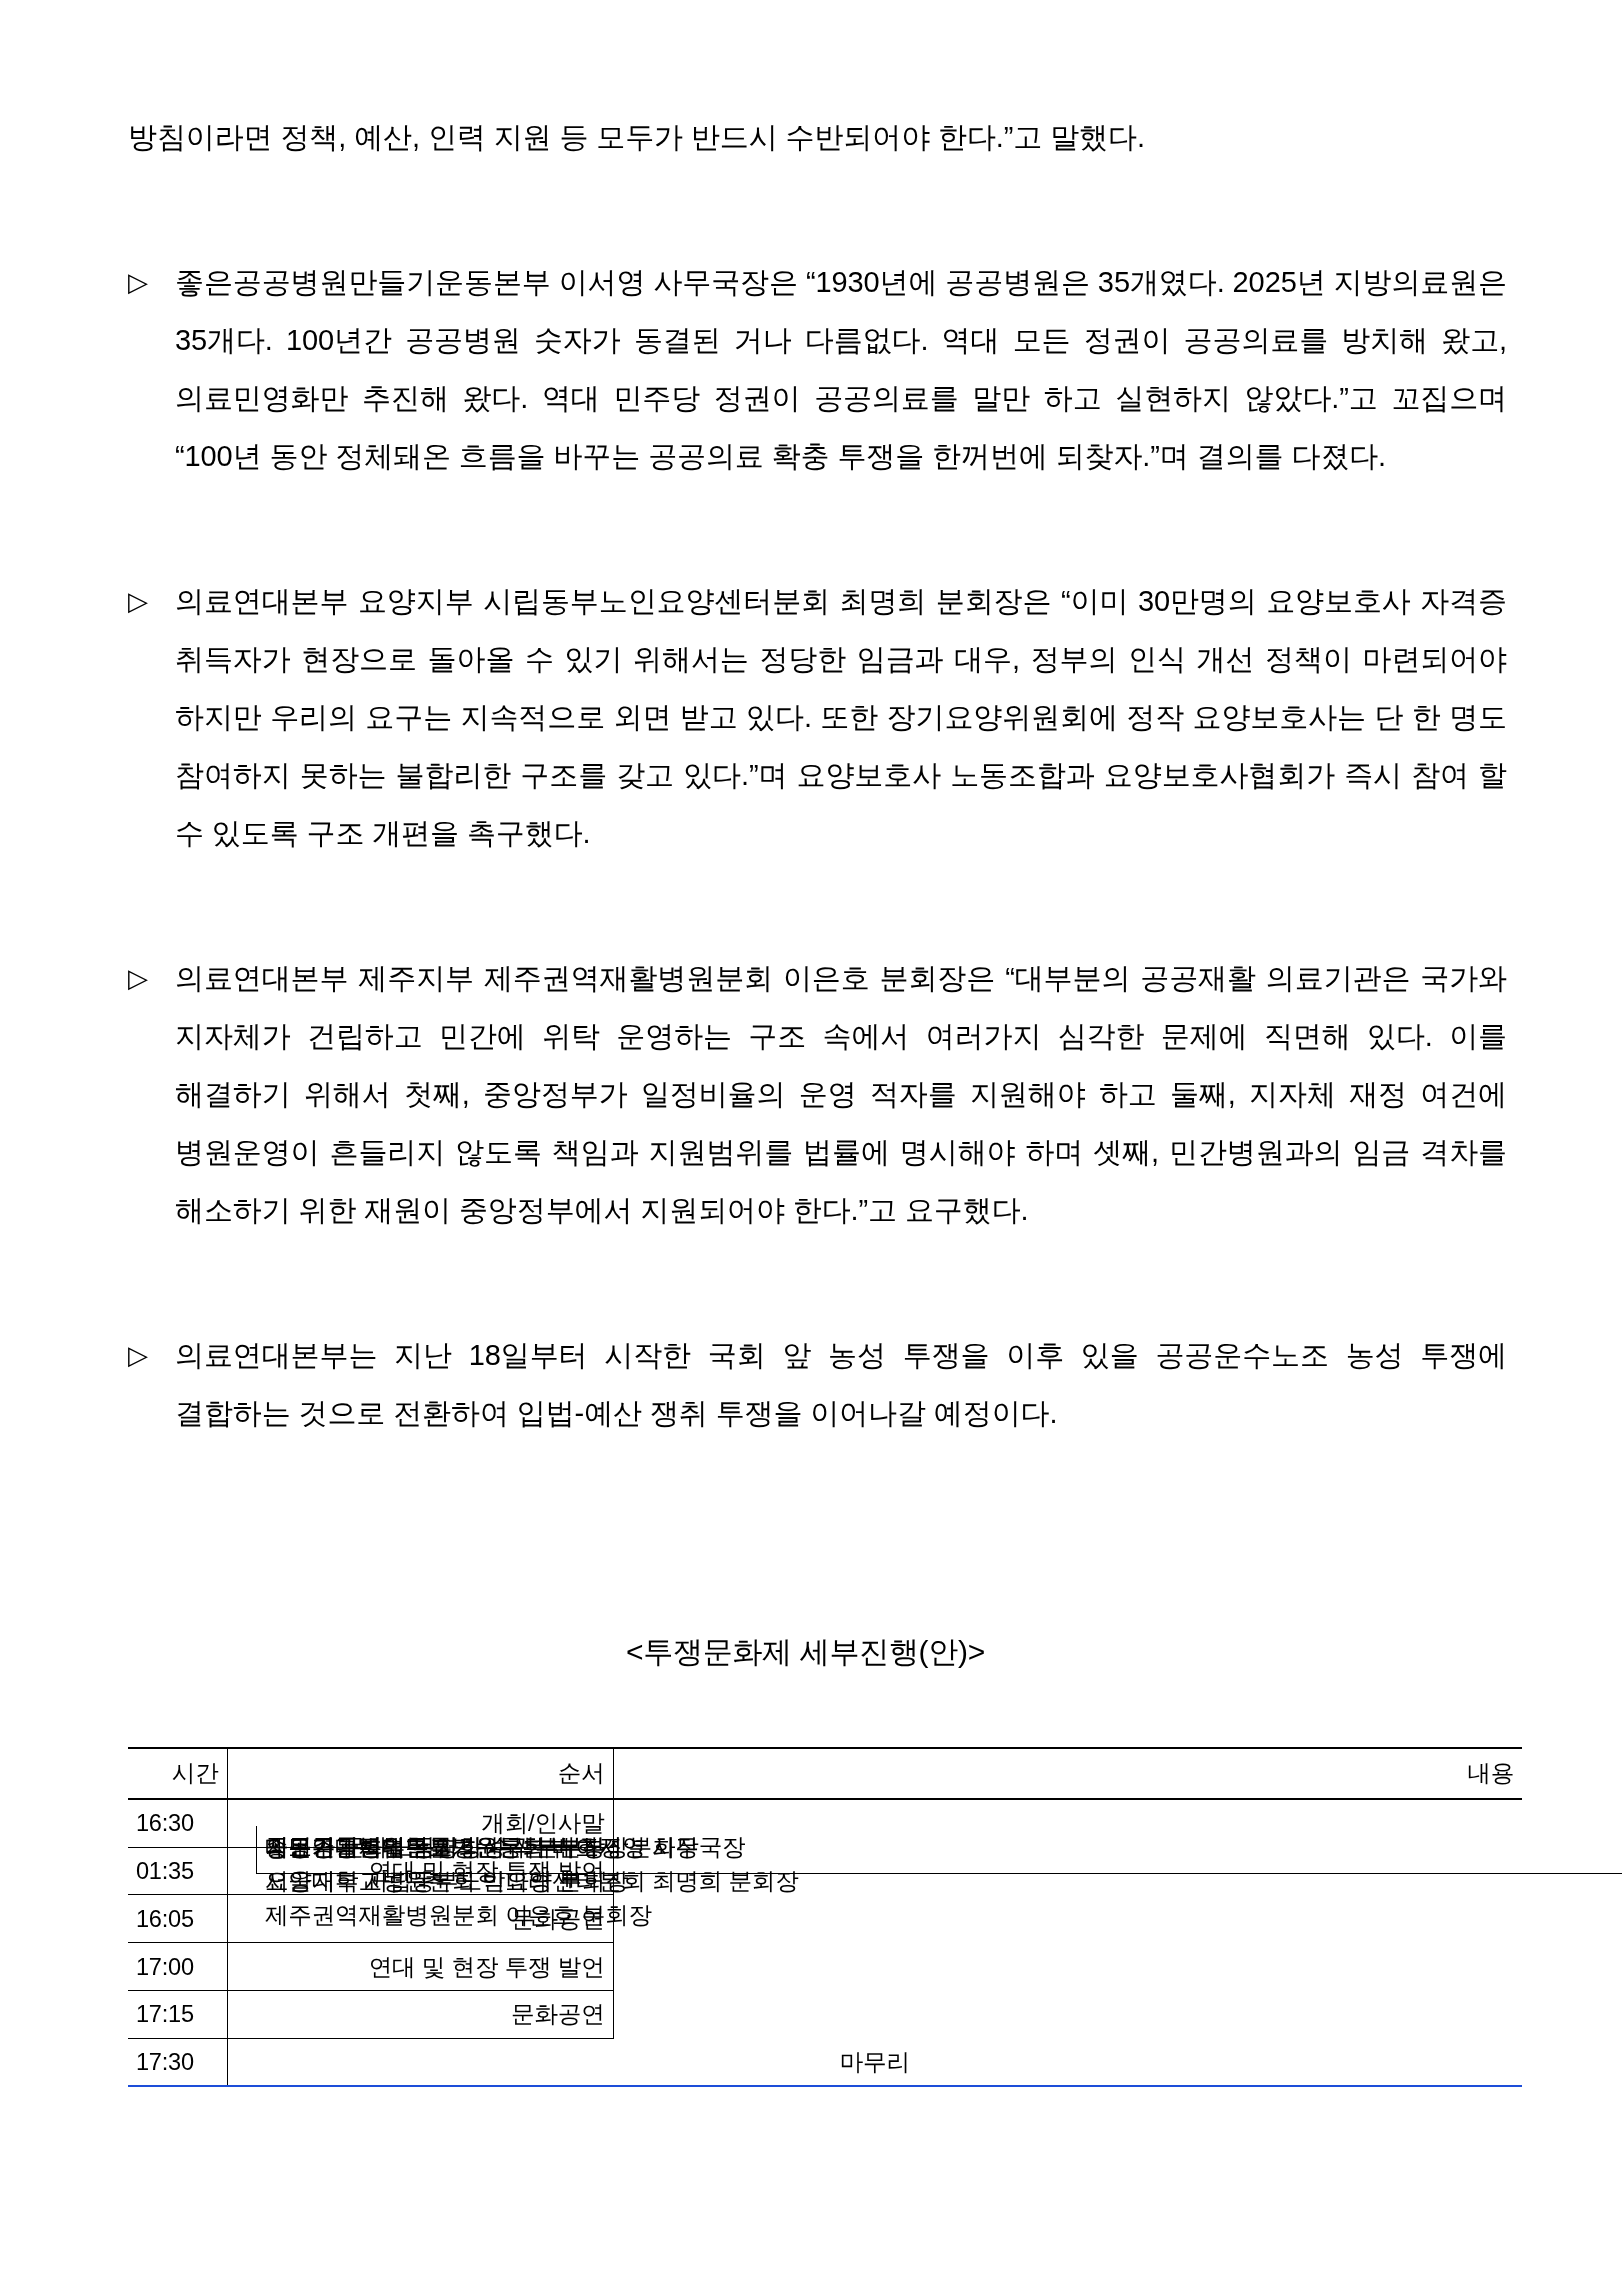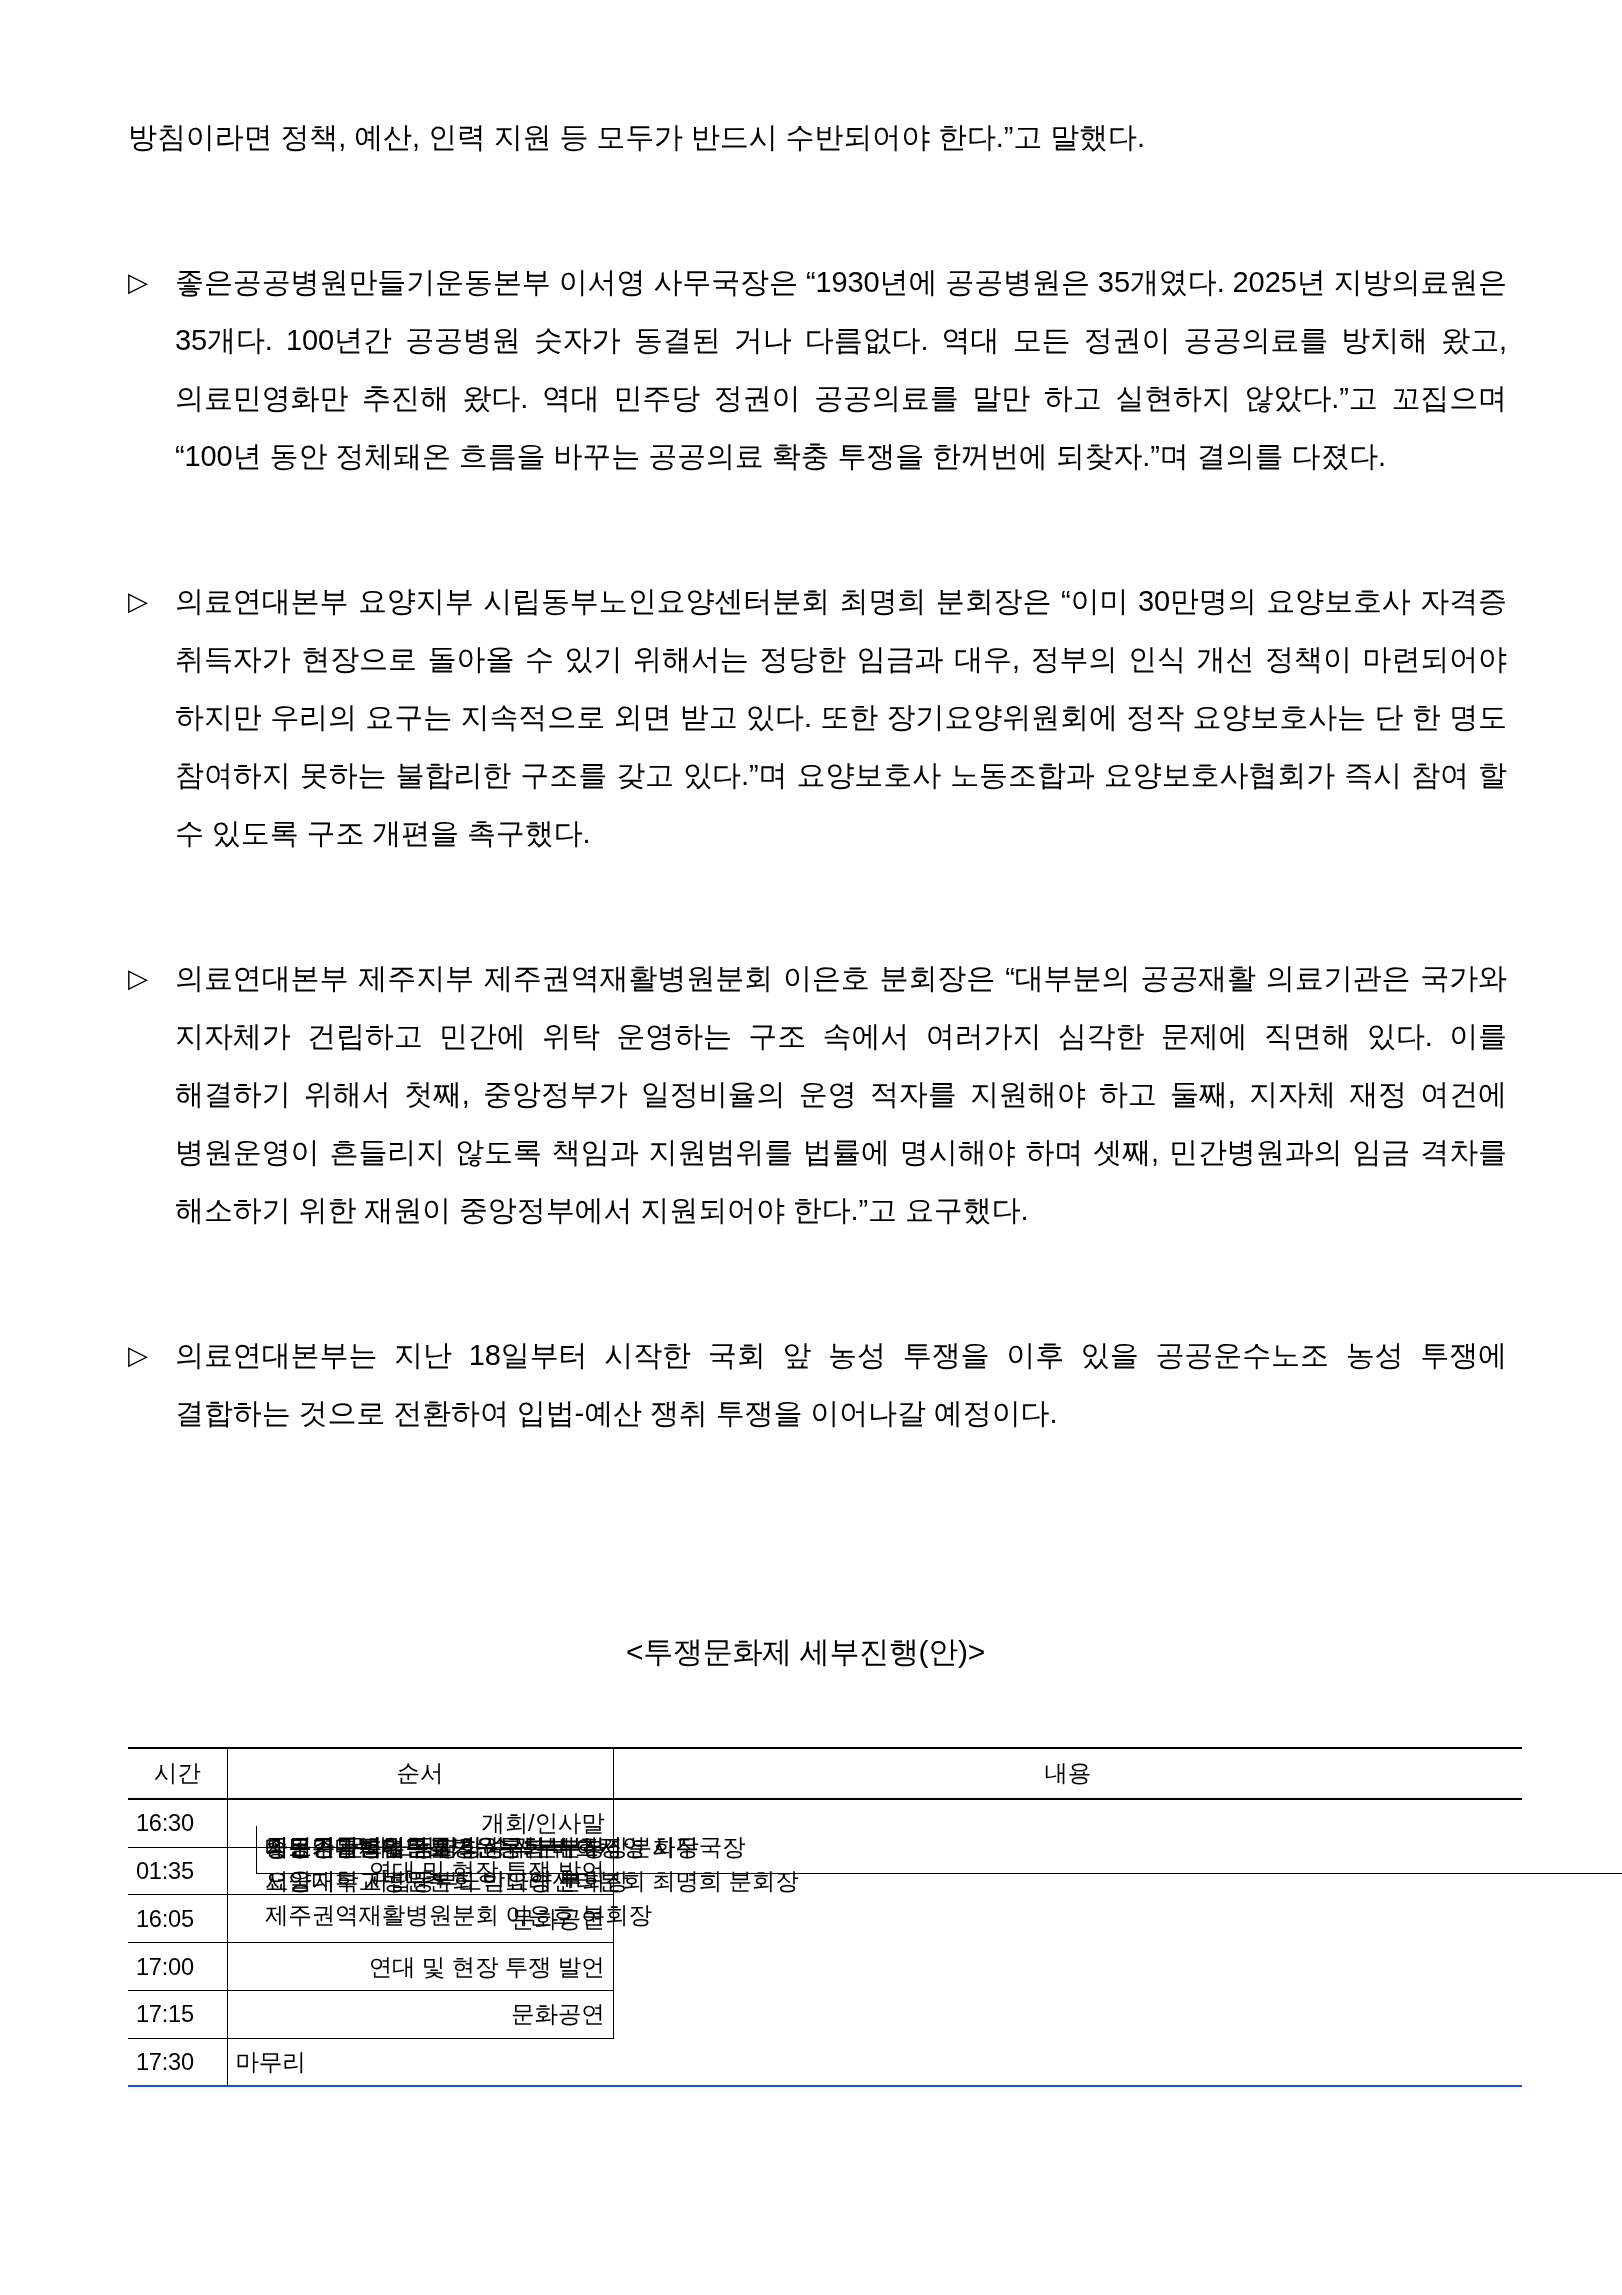--- a/index.html
+++ b/index.html
@@ -122,41 +122,41 @@
     vertical-align: middle;
     word-break: keep-all;
   }
 
   table.schedule th:first-child,
   table.schedule td:first-child { border-left: none; }
   table.schedule th:last-child,
   table.schedule td:last-child  { border-right: none; }
 
   table.schedule thead th {
-    text-align: center;
+    text-align: right;
     font-weight: normal;
     height: 41px;
     border-top: 2px solid #000;
     border-bottom: 2px double #000;
   }
 
   table.schedule tbody td {
     border-bottom: 1.3px solid #000;
     height: 39px;
   }
 
   table.schedule tbody tr:last-child td {
     border-bottom: 2px solid #1d4ed8;
   }
 
   td.time  { white-space: nowrap; }
   td.order { text-align: right; padding-left: 11.8px; }
   td.content { text-align: left; padding-left: 11.8px; }
   td.content .line { display: block; }
-  td.closing { text-align: left; }
+  td.closing { text-align: center; }
 
   .spacer-line { display: block; height: 58px; }
 </style>
 </head>
 <body>
 
 <div class="page">
 
   <div class="content">
 

